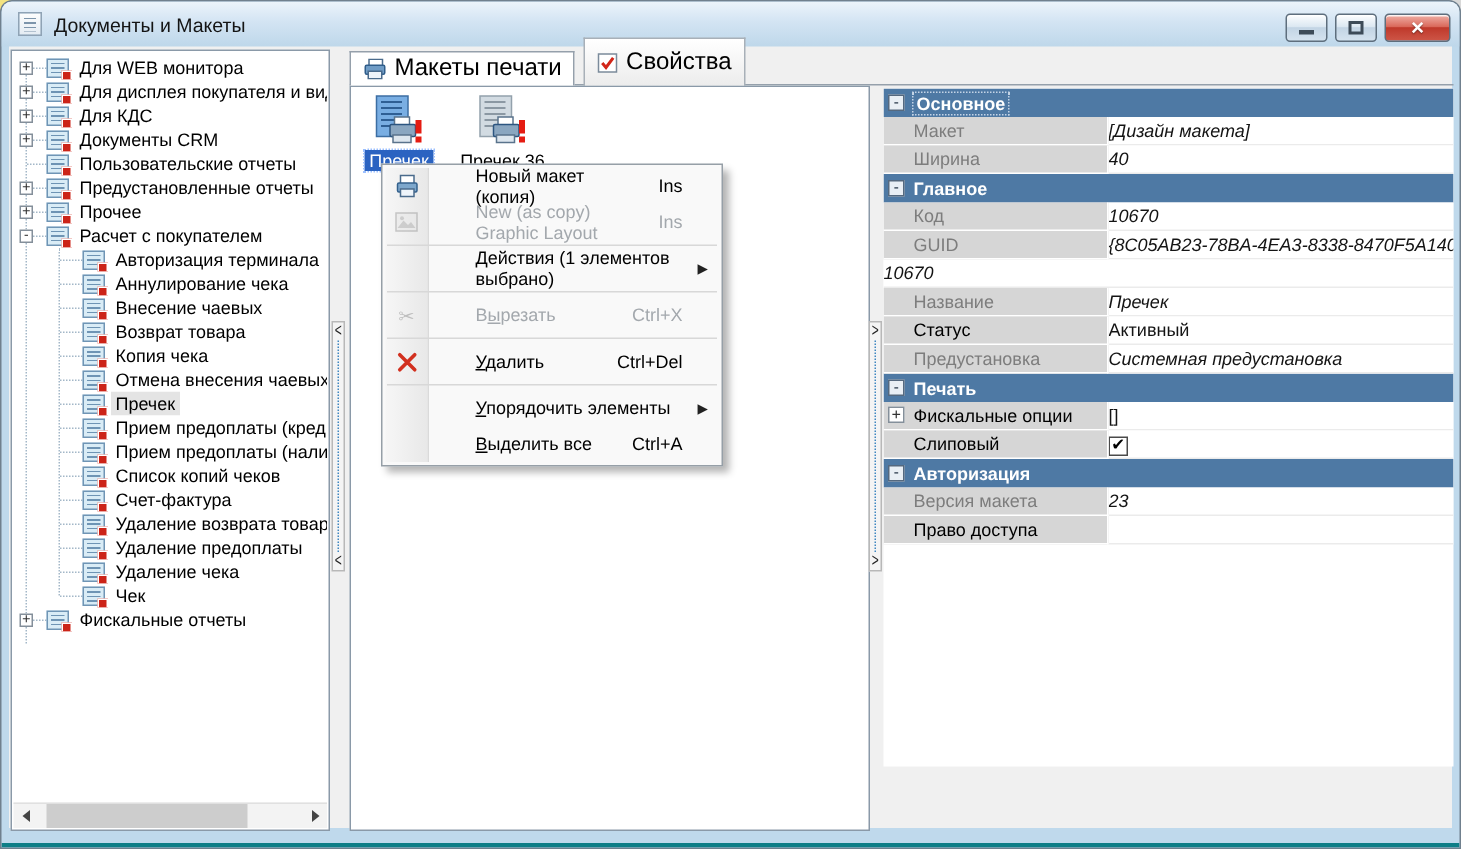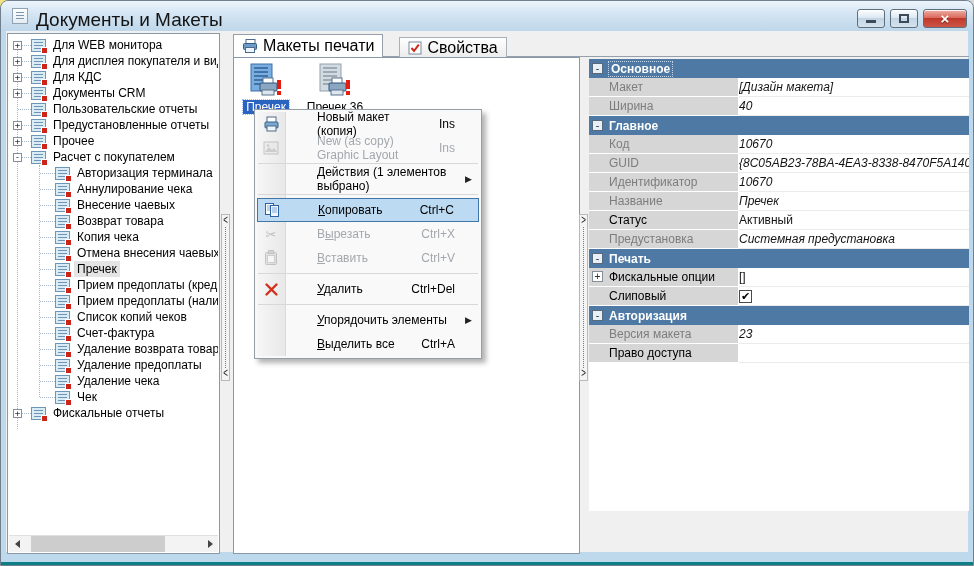--- a/index.html
+++ b/index.html
@@ -13,21 +13,21 @@
   #stage{position:absolute;inset:0;border:1px solid #70808e;border-radius:8px 8px 0 0;
          overflow:hidden;background:#bfd9ec;box-sizing:border-box;}
 
   
   .titlebar{position:absolute;left:0;top:0;right:0;height:30px;
             background:linear-gradient(#ecf4fb,#d3e4f3 45%,#bed7ea);}
   .title-icon{position:absolute;left:11px;top:7px;width:16px;height:16px;box-sizing:border-box;
               background:linear-gradient(#fdfdfd,#e4ecf3);border:1px solid #8fa3b5;}
   .title-icon::before{content:"";position:absolute;left:3px;right:3px;top:3px;height:9px;
               background:repeating-linear-gradient(#7d95ab 0 1px,transparent 1px 3px);}
-  .title-text{position:absolute;left:35px;top:8px;font-size:19px;color:#141414;}
+  .title-text{position:absolute;left:35px;top:8px;font-size:13px;color:#141414;}
 
   .win-buttons{position:absolute;top:8px;left:856px;display:flex;gap:5px;}
   .winbtn{height:19px;box-sizing:border-box;border:1px solid #5e6e7d;border-radius:3px;
           display:flex;align-items:center;justify-content:center;
           background:linear-gradient(#fcfdfe,#dce8f2 45%,#c2d4e4 50%,#d5e3ef);
           box-shadow:inset 0 1px 0 rgba(255,255,255,.85);}
   .winbtn.min,.winbtn.max{width:28px;}
   .winbtn.close{width:44px;background:linear-gradient(#efb0a7,#da6a5c 45%,#bf392b 50%,#cd5546);}
   .glyph-min{width:10px;height:3px;background:#3d4b58;margin-top:5px;}
   .glyph-max{width:10px;height:9px;border:2px solid #3d4b58;box-sizing:border-box;background:transparent;}
@@ -74,21 +74,21 @@
             justify-content:space-between;padding:2px 0;}
   .sp1{left:220px;}.sp2{left:578px;}
   .sp-arr{font-size:8px;line-height:8px;color:#222;transform:scaleY(1.5);}
   .sp-dots{flex:1;width:0;border-left:1px dotted #3e86c0;margin:2px 0;}
 
   
   .tabline{position:absolute;left:232px;top:55px;width:736px;height:1px;background:#95a0ab;}
   .tab-strip{position:absolute;left:232px;top:33px;height:23px;display:flex;align-items:flex-end;z-index:2;}
   .tab{display:flex;align-items:center;gap:5px;padding:0 8px;font-size:16px;box-sizing:border-box;color:#000;}
   .tab.active{height:23px;background:#fff;border:1px solid #95a0ab;border-bottom:none;}
-  .tab:not(.active){height:20px;background:linear-gradient(#ffffff,#ececec);border:1px solid #a8b0b8;border-bottom:none;margin-left:16px;}
+  .tab:not(.active){height:32px;background:linear-gradient(#ffffff,#ececec);border:1px solid #a8b0b8;border-bottom:none;margin-left:6px;}
   .tab-ic{display:flex;align-items:center;}
 
   
   .canvas-panel{position:absolute;left:232px;top:56px;width:347px;height:497px;box-sizing:border-box;
                 background:#fff;border:1px solid #8a99a8;}
   .citem{position:absolute;top:5px;display:flex;flex-direction:column;align-items:center;}
   .pos0{left:5px;width:54px;}
   .pos1{left:64px;width:74px;text-align:center;}
   .cicon{height:36px;}
   .clabel{font-size:12px;padding:0 3px;margin-top:1px;white-space:nowrap;color:#000;}
@@ -391,57 +391,26 @@
           <span class="mlbl">New (as copy) Graphic Layout</span>
           <span class="msc">Ins</span>
         </div>
         <div class="msep"></div>
         <div class="mitem normal">
           <span class="mic"></span>
           <span class="mlbl">Действия (1 элементов выбрано)</span>
           <span class="marr">▶</span>
         </div>
         <div class="msep"></div>
-        <div class="mitem highlighted">
-          <span class="mic">
-            <svg width="16" height="16" viewBox="0 0 16 16">
-              <rect x="1.5" y="1.5" width="8" height="11" fill="#fff" stroke="#2f62a0"></rect>
-              <g stroke="#7fa8d8" stroke-width="1">
-                <line x1="3" y1="4" x2="8" y2="4"></line>
-                <line x1="3" y1="6" x2="8" y2="6"></line>
-                <line x1="3" y1="8" x2="8" y2="8"></line>
-              </g>
-              <rect x="6.5" y="3.5" width="8" height="11" fill="#eef5fc" stroke="#2f62a0"></rect>
-              <g stroke="#7fa8d8" stroke-width="1">
-                <line x1="8" y1="6" x2="13" y2="6"></line>
-                <line x1="8" y1="8" x2="13" y2="8"></line>
-                <line x1="8" y1="10" x2="13" y2="10"></line>
-              </g>
-            </svg>
-          </span>
-          <span class="mlbl"><span class="accel">К</span>опировать</span>
-          <span class="msc">Ctrl+C</span>
-        </div>
         <div class="mitem disabled">
           <span class="mic">
             <span class="cut-glyph">✂</span>
           </span>
           <span class="mlbl">В<span class="accel">ы</span>резать</span>
           <span class="msc">Ctrl+X</span>
-        </div>
-        <div class="mitem disabled">
-          <span class="mic">
-            <svg width="16" height="16" viewBox="0 0 16 16">
-              <rect x="2.5" y="2.5" width="11" height="12" rx="1" fill="#cfcfcf" stroke="#8f8f8f"></rect>
-              <rect x="5.5" y="0.5" width="5" height="3" fill="#b0b0b0" stroke="#8f8f8f"></rect>
-              <rect x="4.5" y="5.5" width="7" height="7" fill="#fff" stroke="#a8a8a8"></rect>
-            </svg>
-          </span>
-          <span class="mlbl"><span class="accel">В</span>ставить</span>
-          <span class="msc">Ctrl+V</span>
         </div>
         <div class="msep"></div>
         <div class="mitem normal">
           <span class="mic">
             <svg width="15" height="15" viewBox="0 0 15 15">
               <path d="M2.5 2.5 L12.5 12.5 M12.5 2.5 L2.5 12.5" stroke="#d2301f" stroke-width="2.4" stroke-linecap="round"></path>
             </svg>
           </span>
           <span class="mlbl"><span class="accel">У</span>далить</span>
           <span class="msc">Ctrl+Del</span>
@@ -485,21 +454,20 @@
       </div>
       <div class="prow">
         <div class="plabel muted"><span>Код</span></div>
         <div class="pvalue ital">10670</div>
       </div>
       <div class="prow">
         <div class="plabel muted"><span>GUID</span></div>
         <div class="pvalue ital">{8C05AB23-78BA-4EA3-8338-8470F5A140F3</div>
       </div>
       <div class="prow">
-        <div class="plabel muted"><span>Идентификатор</span></div>
         <div class="pvalue ital">10670</div>
       </div>
       <div class="prow">
         <div class="plabel muted"><span>Название</span></div>
         <div class="pvalue ital">Пречек</div>
       </div>
       <div class="prow">
         <div class="plabel"><span>Статус</span></div>
         <div class="pvalue">Активный</div>
       </div>

